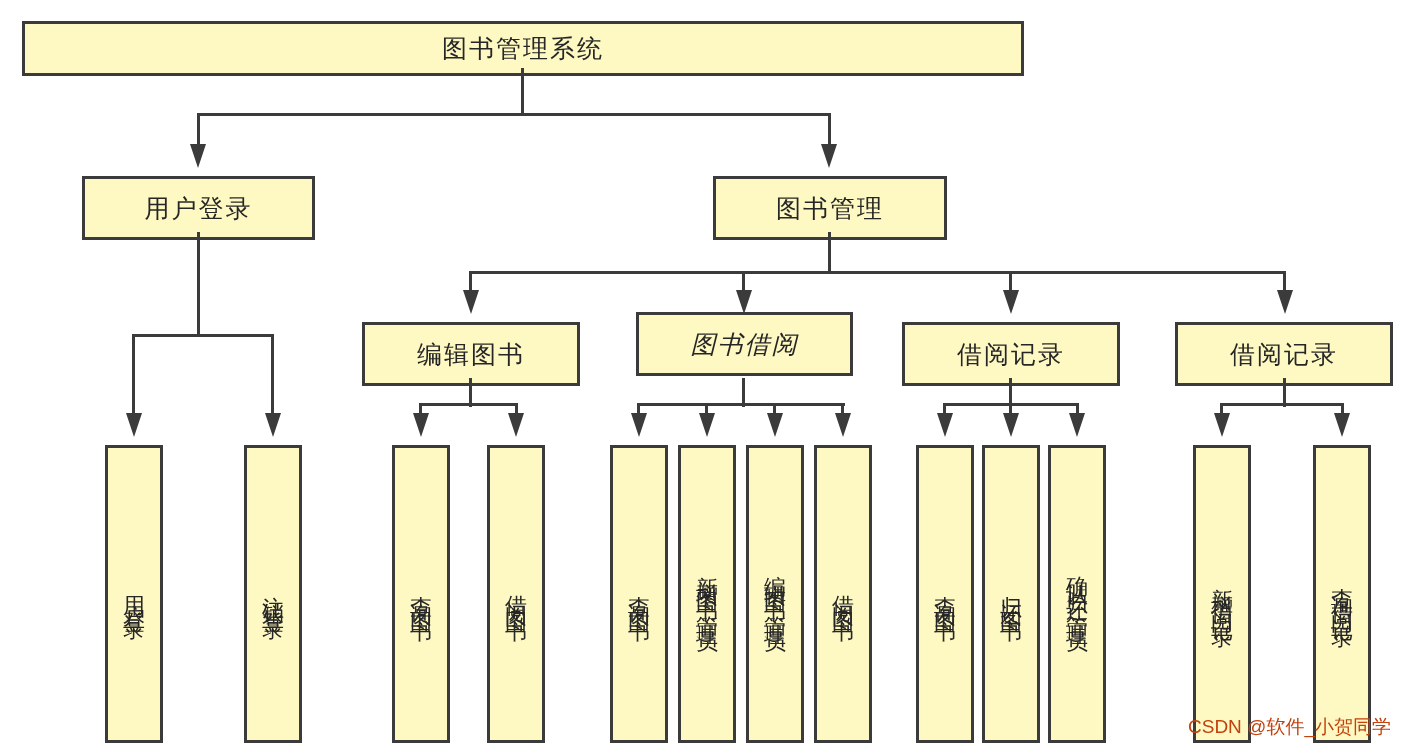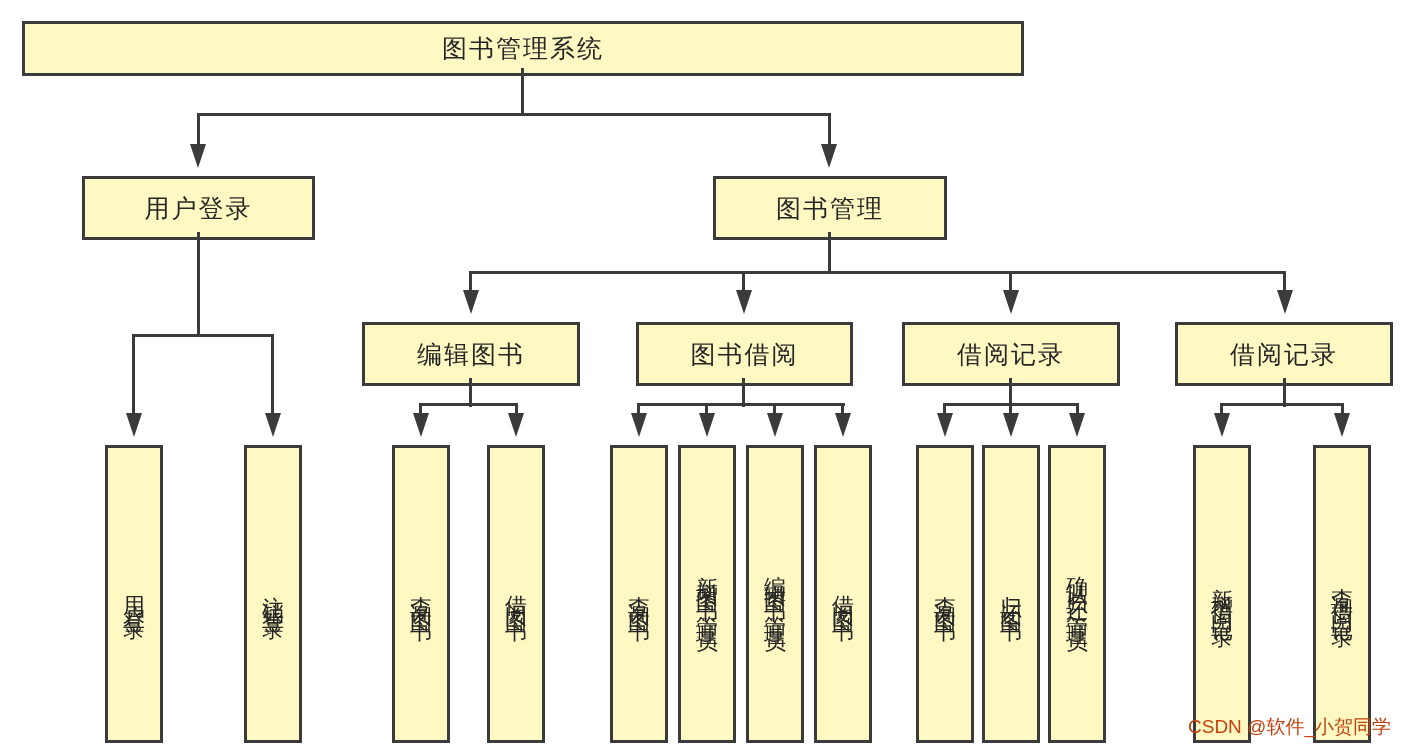--- a/index.html
+++ b/index.html
@@ -91,21 +91,21 @@
   <div class="line" style="left:1009px; top:271px; width:3px; height:21px;"></div>
   <div class="line" style="left:1283px; top:271px; width:3px; height:21px;"></div>
   <div class="arrow-down" style="left:463px; top:290px;"></div>
   <div class="arrow-down" style="left:736px; top:290px;"></div>
   <div class="arrow-down" style="left:1003px; top:290px;"></div>
   <div class="arrow-down" style="left:1277px; top:290px;"></div>
 
   <div class="box" style="left:362px; top:314px; width:218px; height:64px;">
     <span class="lbl">编辑图书</span>
   </div>
-  <div class="box" style="left:636px; top:314px; width:217px; height:64px;">
+  <div class="box" style="left:636px; top:304px; width:217px; height:64px;font-style:italic;">
     <span class="lbl">图书借阅</span>
   </div>
   <div class="box" style="left:902px; top:314px; width:218px; height:64px;">
     <span class="lbl">借阅记录</span>
   </div>
   <div class="box" style="left:1175px; top:314px; width:218px; height:64px;">
     <span class="lbl">借阅记录</span>
   </div>
 
   <div class="line" style="left:469px; top:378px; width:3px; height:29px;"></div>

